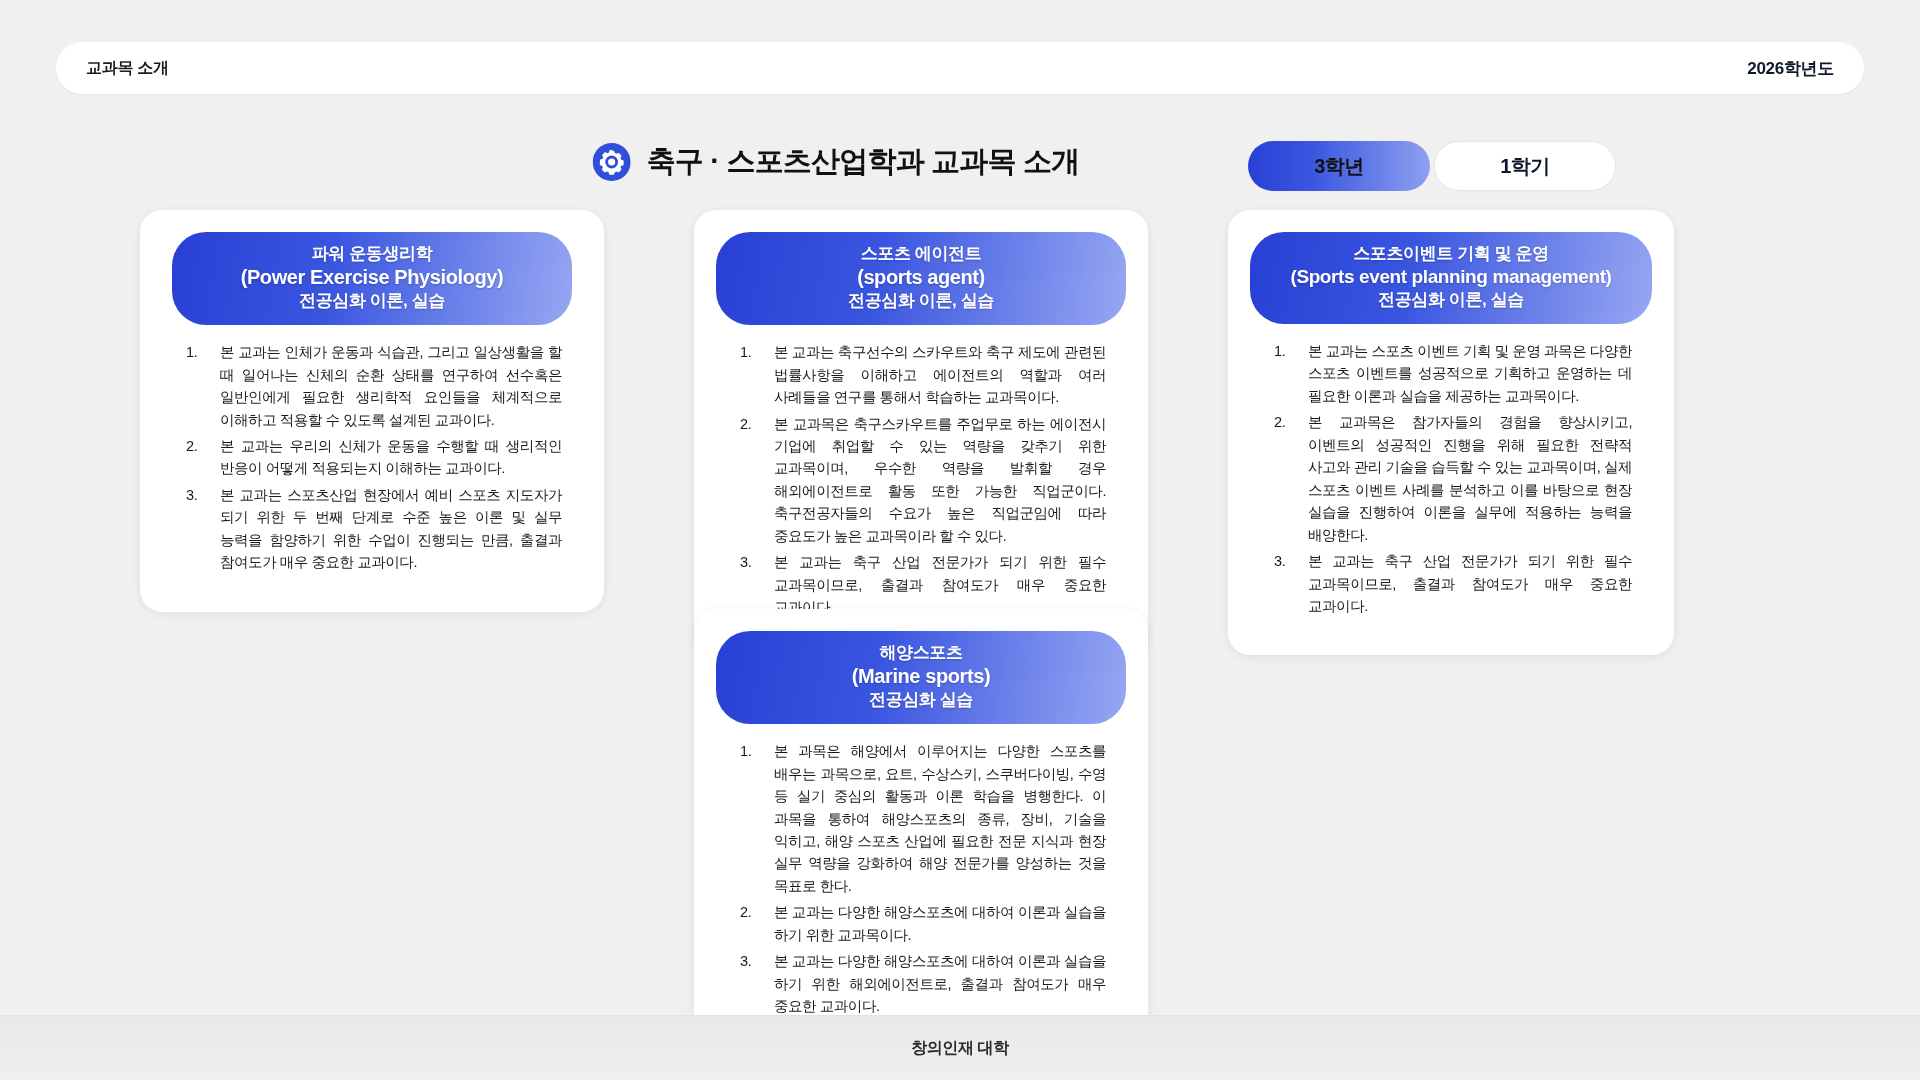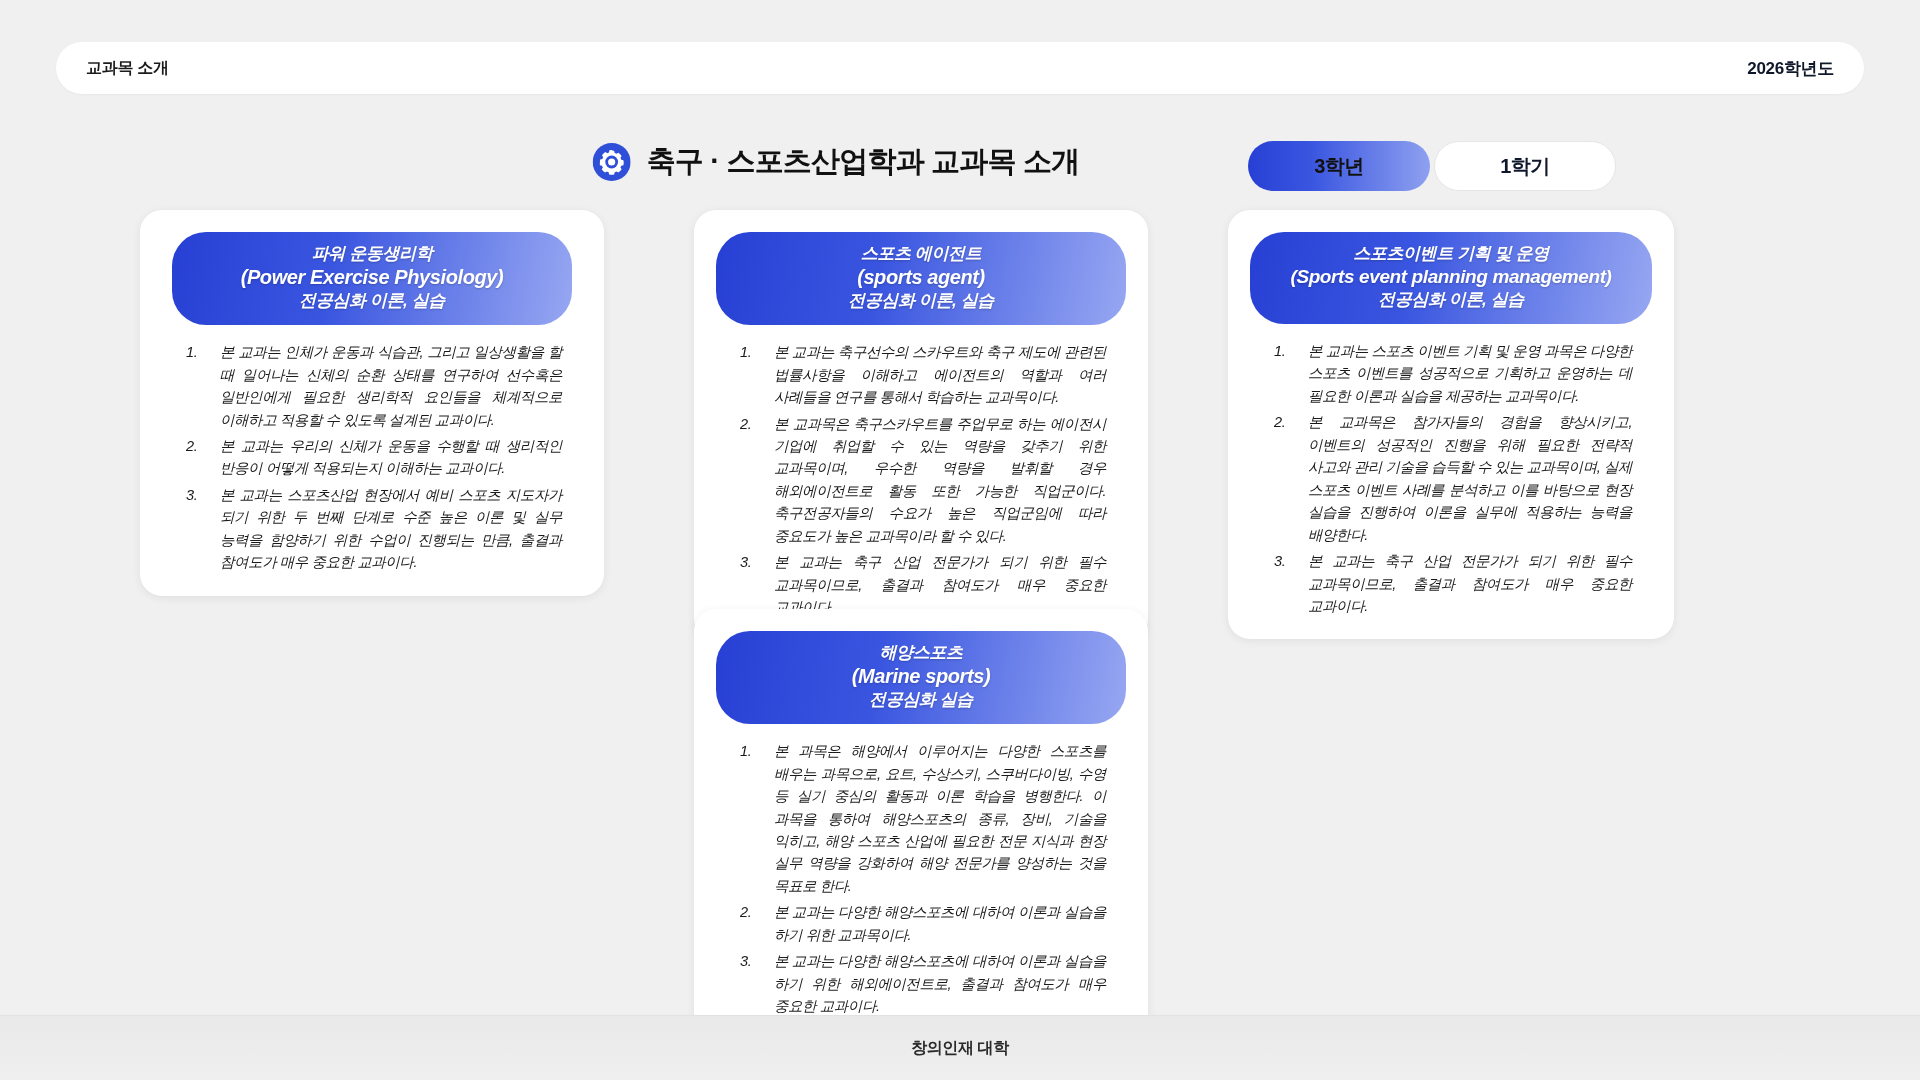--- a/index.html
+++ b/index.html
@@ -124,21 +124,21 @@
     background: #ffffff;
     border-radius: 22px;
     box-shadow: 0 2px 10px rgba(0,0,0,0.07);
     padding: 0;
   }
   .card-1 { left: 140px;  top: 5px;   width: 464px; }
   .card-2 { left: 694px;  top: 5px;   width: 454px; }
   .card-3 { left: 1228px; top: 5px;   width: 446px; }
   .card-4 { left: 694px;  top: 404px; width: 454px; }
 
-  .card-inner { padding: 22px 20px 10px 20px; font-style: italic; }
+  .card-inner { padding: 22px 20px 26px 20px; }
 
   .pill {
     border-radius: 34px;
     padding: 11px 14px 13px 14px;
     text-align: center;
     background: linear-gradient(100deg, #2740d4 0%, #3a56e0 40%, #97a7f2 100%);
     margin-bottom: 16px;
   }
   .pill-ko, .pill-en, .pill-sub {
     color: #ffffff;

